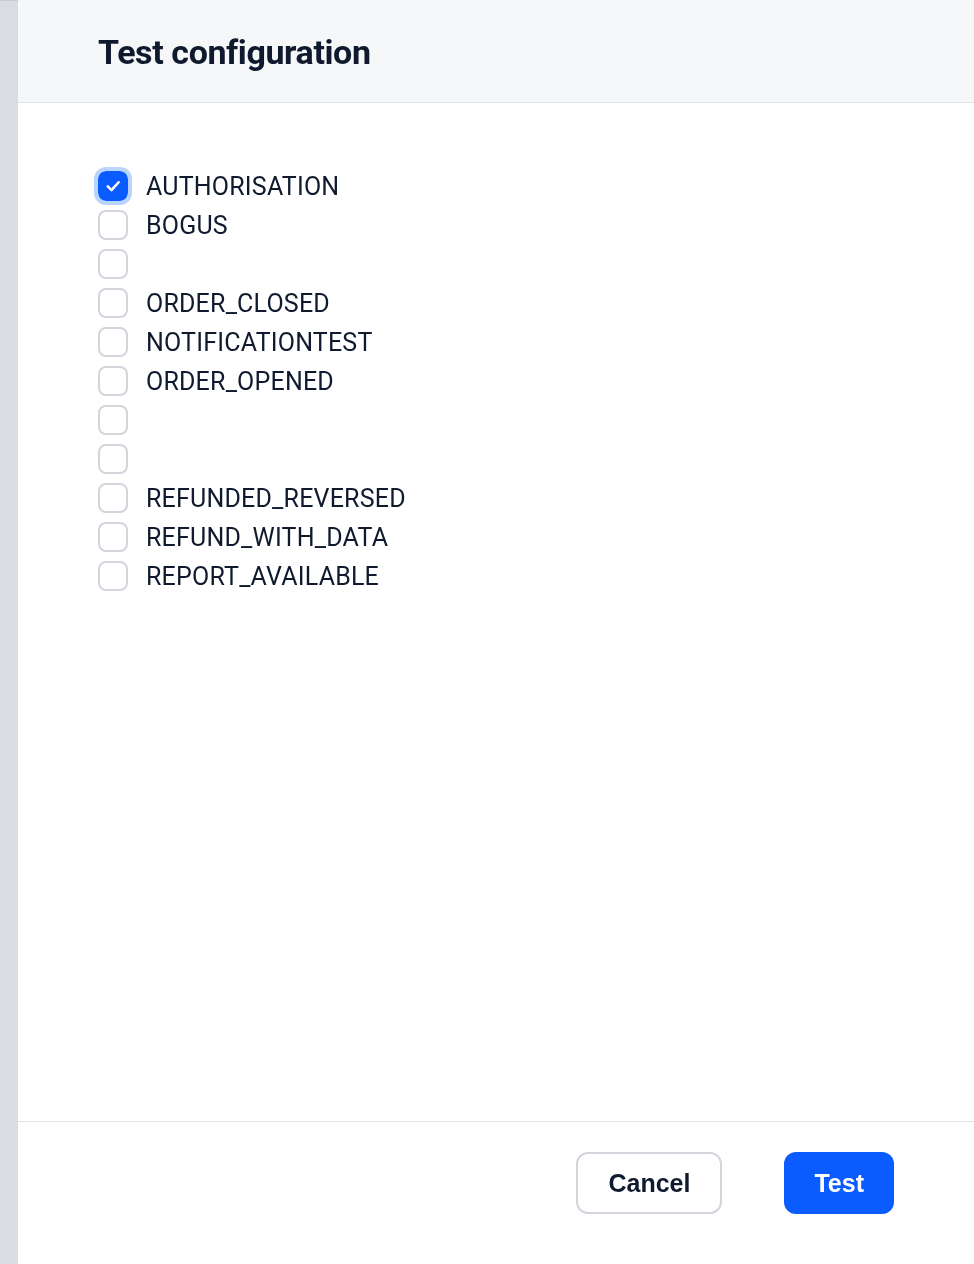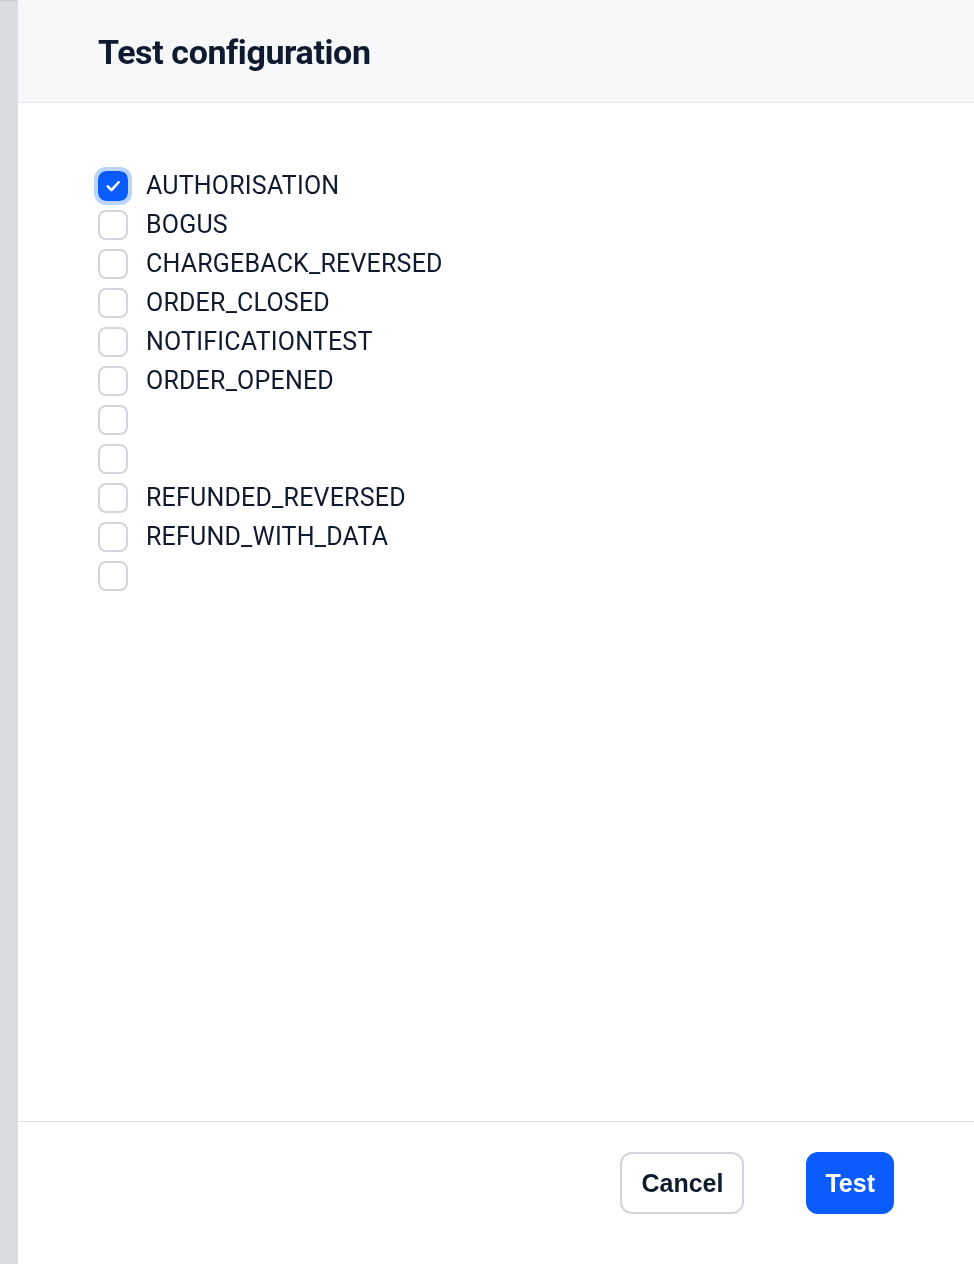--- a/index.html
+++ b/index.html
@@ -66,20 +66,21 @@
       margin-bottom: 46px;
       max-width: 760px;
     }
     .checkbox-list {
       display: flex;
       flex-direction: column;
       gap: 9px;
     }
     .checkbox-row {
       display: flex;
+      align-items: center;
       gap: 18px;
     }
     .checkbox {
       position: relative;
       width: 30px;
       height: 30px;
       flex-shrink: 0;
     }
     .checkbox-box {
       width: 30px;
@@ -118,21 +119,21 @@
     .modal-footer {
       display: flex;
       justify-content: flex-end;
       gap: 22px;
       padding: 30px 80px 50px 80px;
       border-top: 1px solid #e0e3e7;
     }
     .btn {
       font-size: 25px;
       font-weight: 600;
-      padding: 14px 19px;
+      padding: 14px 30px;
       border-radius: 12px;
       cursor: pointer;
       border: none;
       line-height: 1.2;
     }
     .btn-secondary {
       background: #fff;
       border: 2px solid #d2d6dc;
       color: #0f1a2e;
     }
@@ -168,21 +169,20 @@
         <div class="checkbox-row">
           <div class="checkbox">
             <div class="checkbox-box"></div>
           </div>
           <span class="checkbox-label">BOGUS</span>
         </div>
         <div class="checkbox-row">
           <div class="checkbox">
             <div class="checkbox-box"></div>
           </div>
-          <span class="checkbox-label">CHARGEBACK_REVERSED</span>
         </div>
         <div class="checkbox-row">
           <div class="checkbox">
             <div class="checkbox-box"></div>
           </div>
           <span class="checkbox-label">ORDER_CLOSED</span>
         </div>
         <div class="checkbox-row">
           <div class="checkbox">
             <div class="checkbox-box"></div>
@@ -214,20 +214,21 @@
         <div class="checkbox-row">
           <div class="checkbox">
             <div class="checkbox-box"></div>
           </div>
           <span class="checkbox-label">REFUND_WITH_DATA</span>
         </div>
         <div class="checkbox-row">
           <div class="checkbox">
             <div class="checkbox-box"></div>
           </div>
+          <span class="checkbox-label">REPORT_AVAILABLE</span>
         </div>
       </div>
   </div>
 
   <div class="modal-footer">
     <button class="btn btn-secondary">Cancel</button>
     <button class="btn btn-primary">Test</button>
   </div>
 </div>
 

